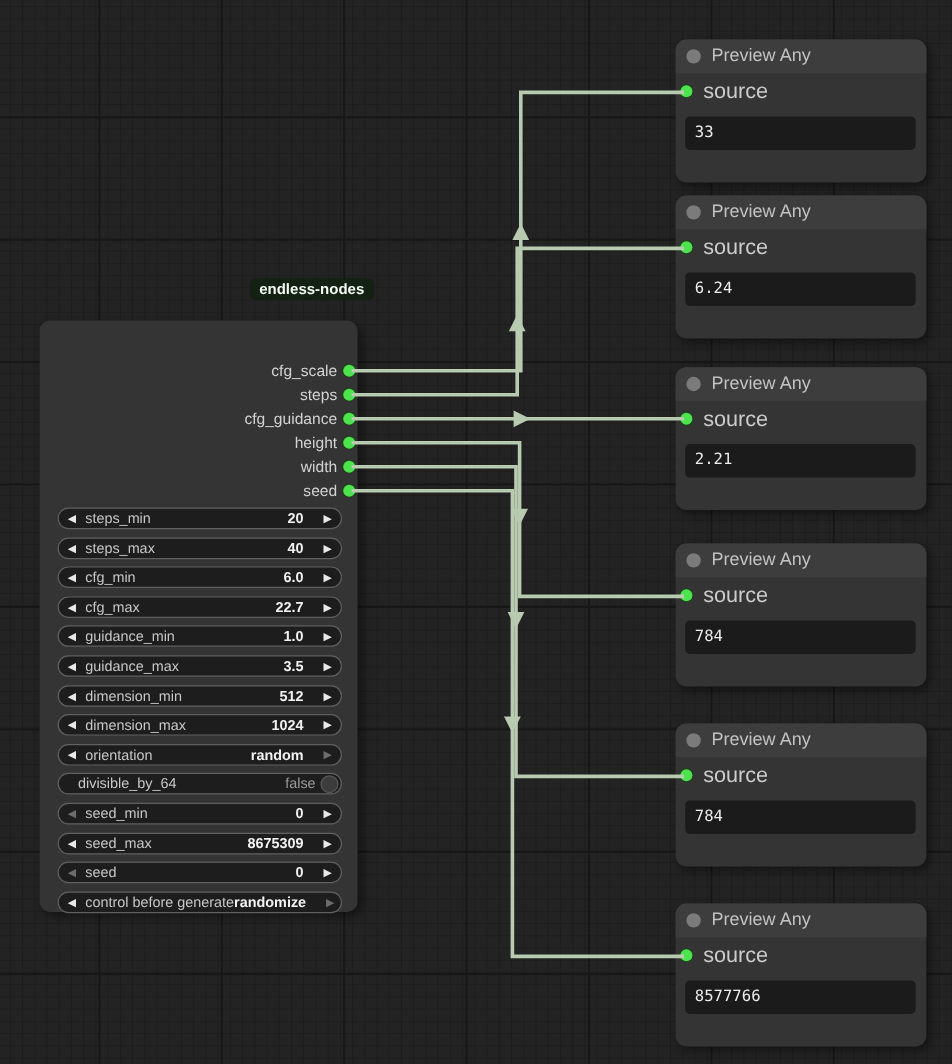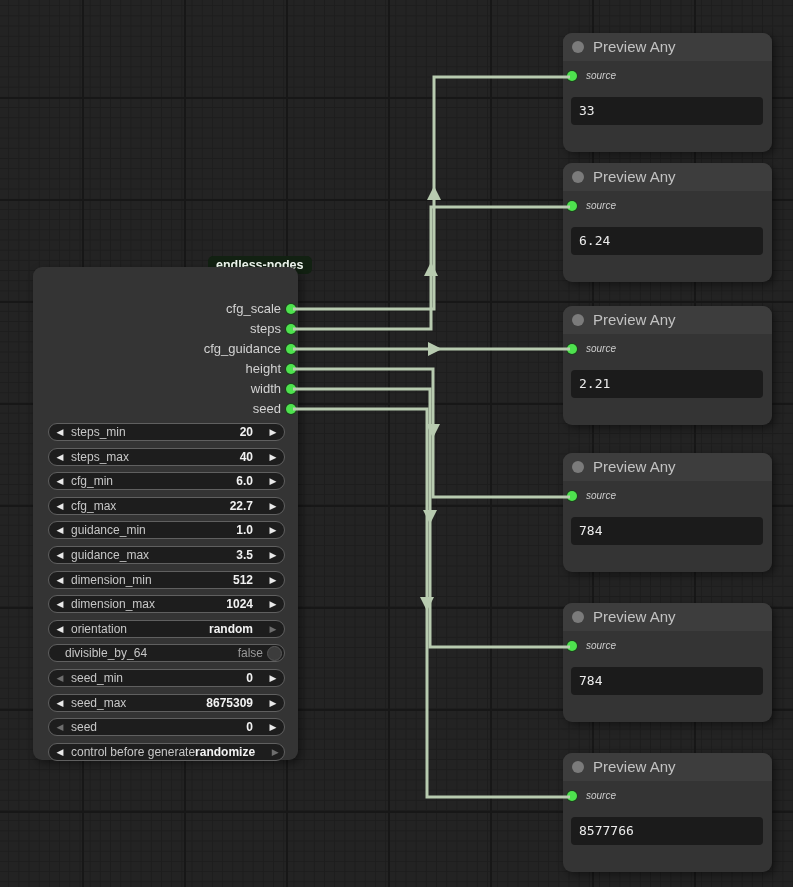--- a/index.html
+++ b/index.html
@@ -60,29 +60,29 @@
     margin-right:2px;flex:0 0 auto;
   }
   
   .preview{left:563px;width:209px;height:119px;}
   .p1{top:33px}.p2{top:163px}.p3{top:306px}.p4{top:453px}.p5{top:603px}.p6{top:753px}
   .srcrow{position:absolute;left:0;right:0;top:28px;height:30px;}
   .islot{
     position:absolute;left:4px;top:10px;width:10px;height:10px;border-radius:50%;
     background:#4ee24e;box-shadow:0 0 0 1px #1d401d;
   }
-  .slabel{position:absolute;left:23px;top:0;line-height:30px;font-size:10px;color:#cccccc;font-style:italic;}
+  .slabel{position:absolute;left:23px;top:0;line-height:30px;font-size:18px;color:#cccccc;}
   .pbox{
     position:absolute;left:8px;width:192px;top:64px;height:28px;background:#1b1b1b;
     border-radius:4px;color:#ececec;font-family:"DejaVu Sans Mono",monospace;
     font-size:13px;padding:6px 8px;box-sizing:border-box;overflow:hidden;
   }
   
   .badge{
-    position:absolute;left:208px;top:256px;height:18px;z-index:2;
+    position:absolute;left:208px;top:232px;height:18px;z-index:2;
     background:#122112;color:#f4fbf4;font-size:12.5px;font-weight:bold;
     line-height:18px;padding:0 8px;border-radius:5px;white-space:nowrap;
   }
 </style>
 </head>
 <body>
 
 <svg class="wires" width="793" height="887" viewBox="0 0 793 887">
   <g stroke="#b8cbb0" stroke-width="3" fill="none">
     <polyline points="293,309 434,309 434,77 570,77"></polyline>

